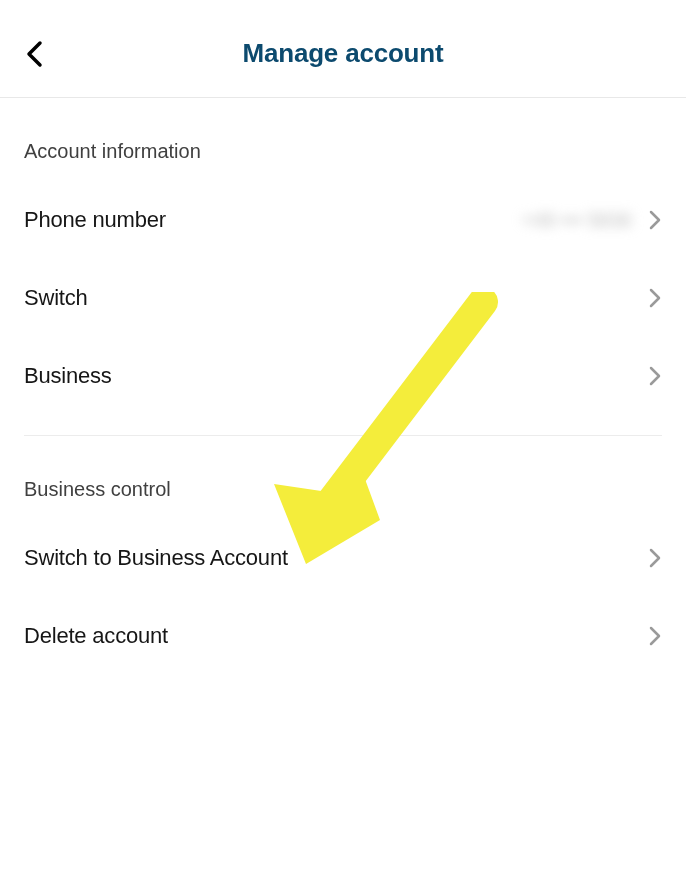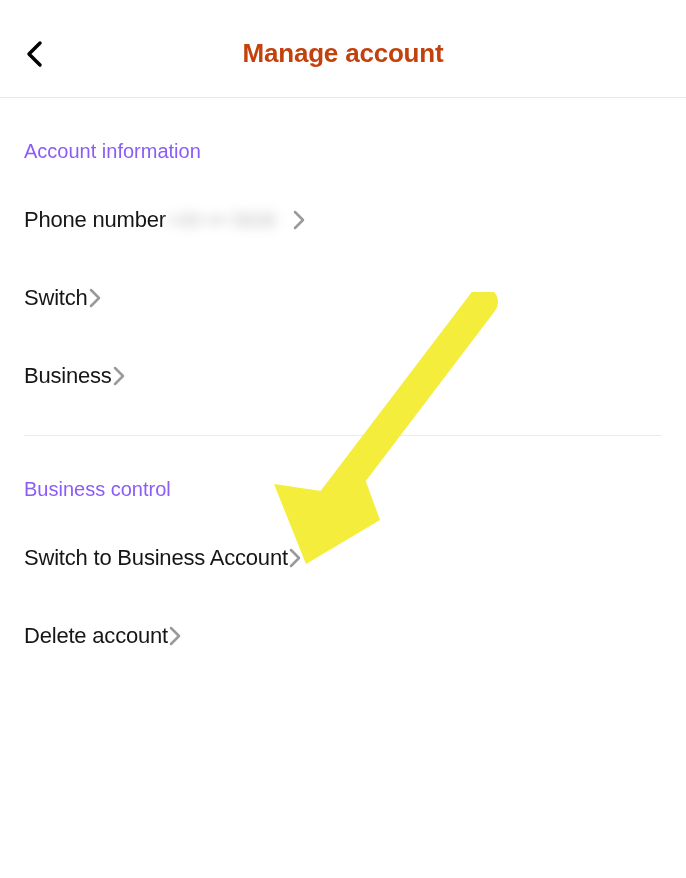--- a/index.html
+++ b/index.html
@@ -26,37 +26,37 @@
       left: 24px;
       display: flex;
       align-items: center;
       justify-content: center;
       cursor: pointer;
     }
     .page-title {
       margin: 0 auto;
       font-size: 26px;
       font-weight: 700;
-      color: #c2410c;
+      color: #0c4a6e;
       letter-spacing: -0.2px;
     }
     .content {
       padding: 0 24px;
     }
     .section-header {
       font-size: 20px;
       font-weight: 500;
-      color: #8b5cf6;
+      color: #404040;
       padding-top: 42px;
       padding-bottom: 18px;
     }
     .setting-row {
       display: flex;
       align-items: center;
-      justify-content: flex-start;
+      justify-content: space-between;
       padding: 26px 0;
       cursor: pointer;
     }
     .setting-label {
       font-size: 22px;
       font-weight: 400;
       color: #161616;
       letter-spacing: -0.2px;
     }
     .setting-right {

